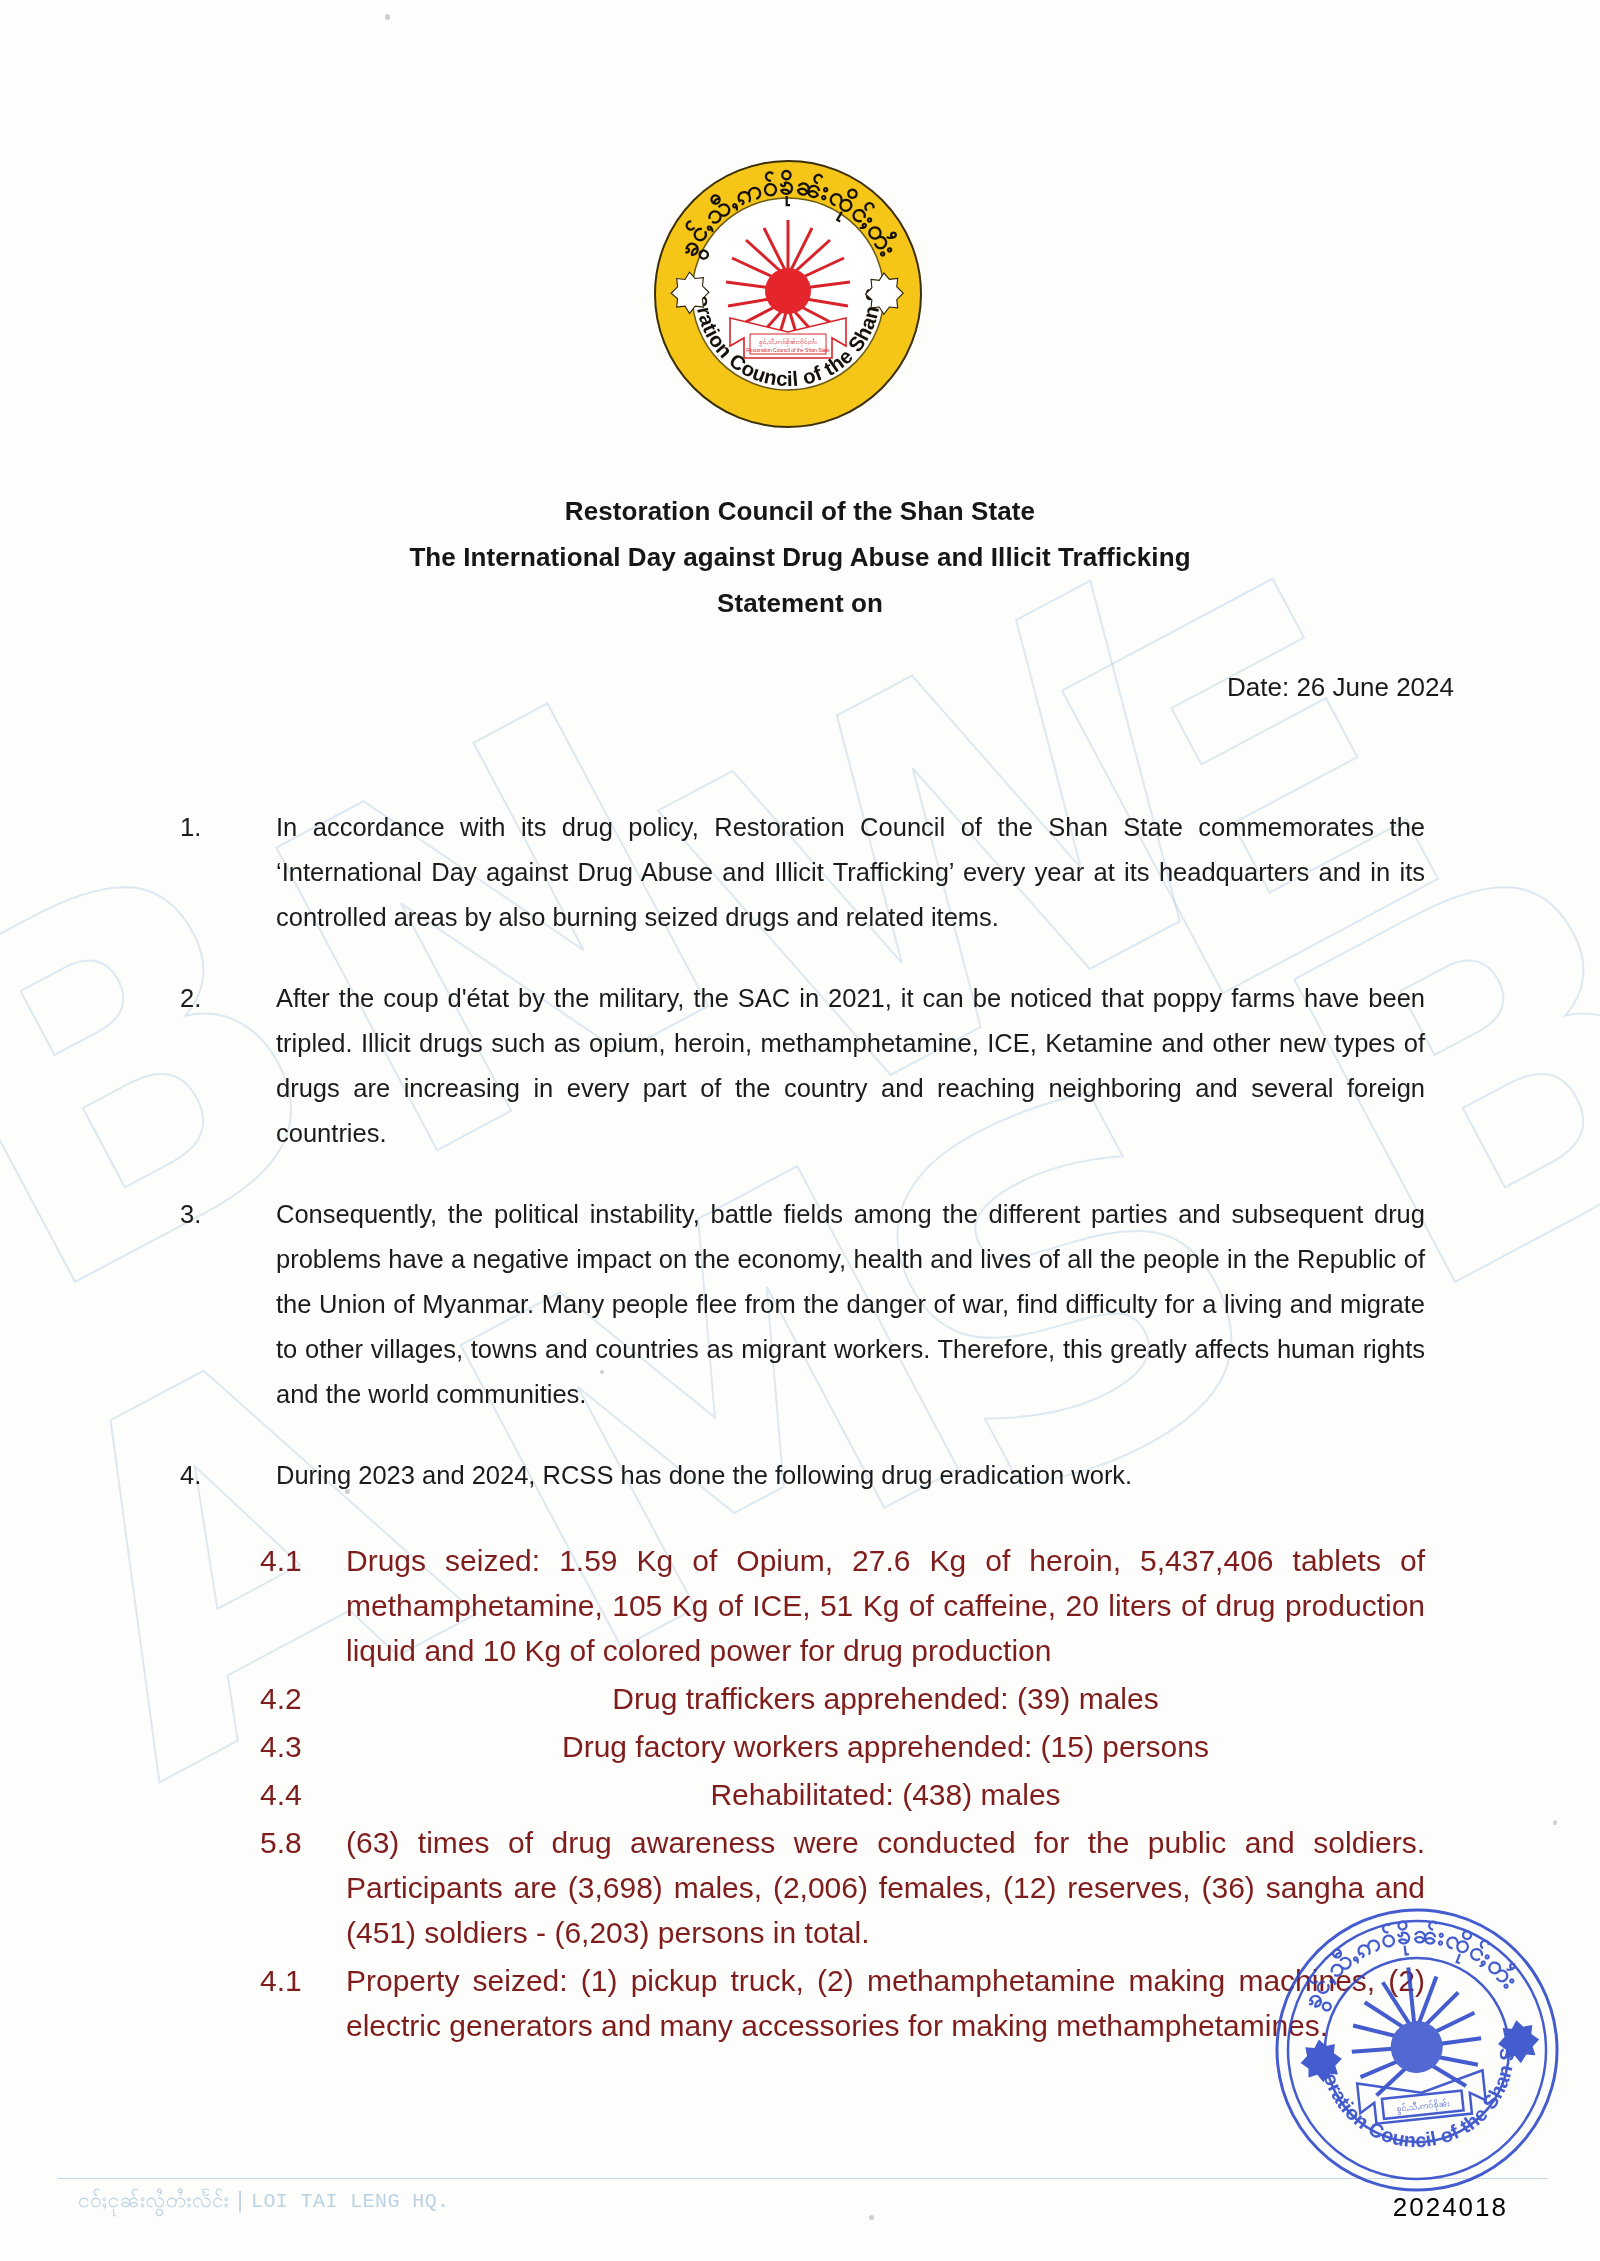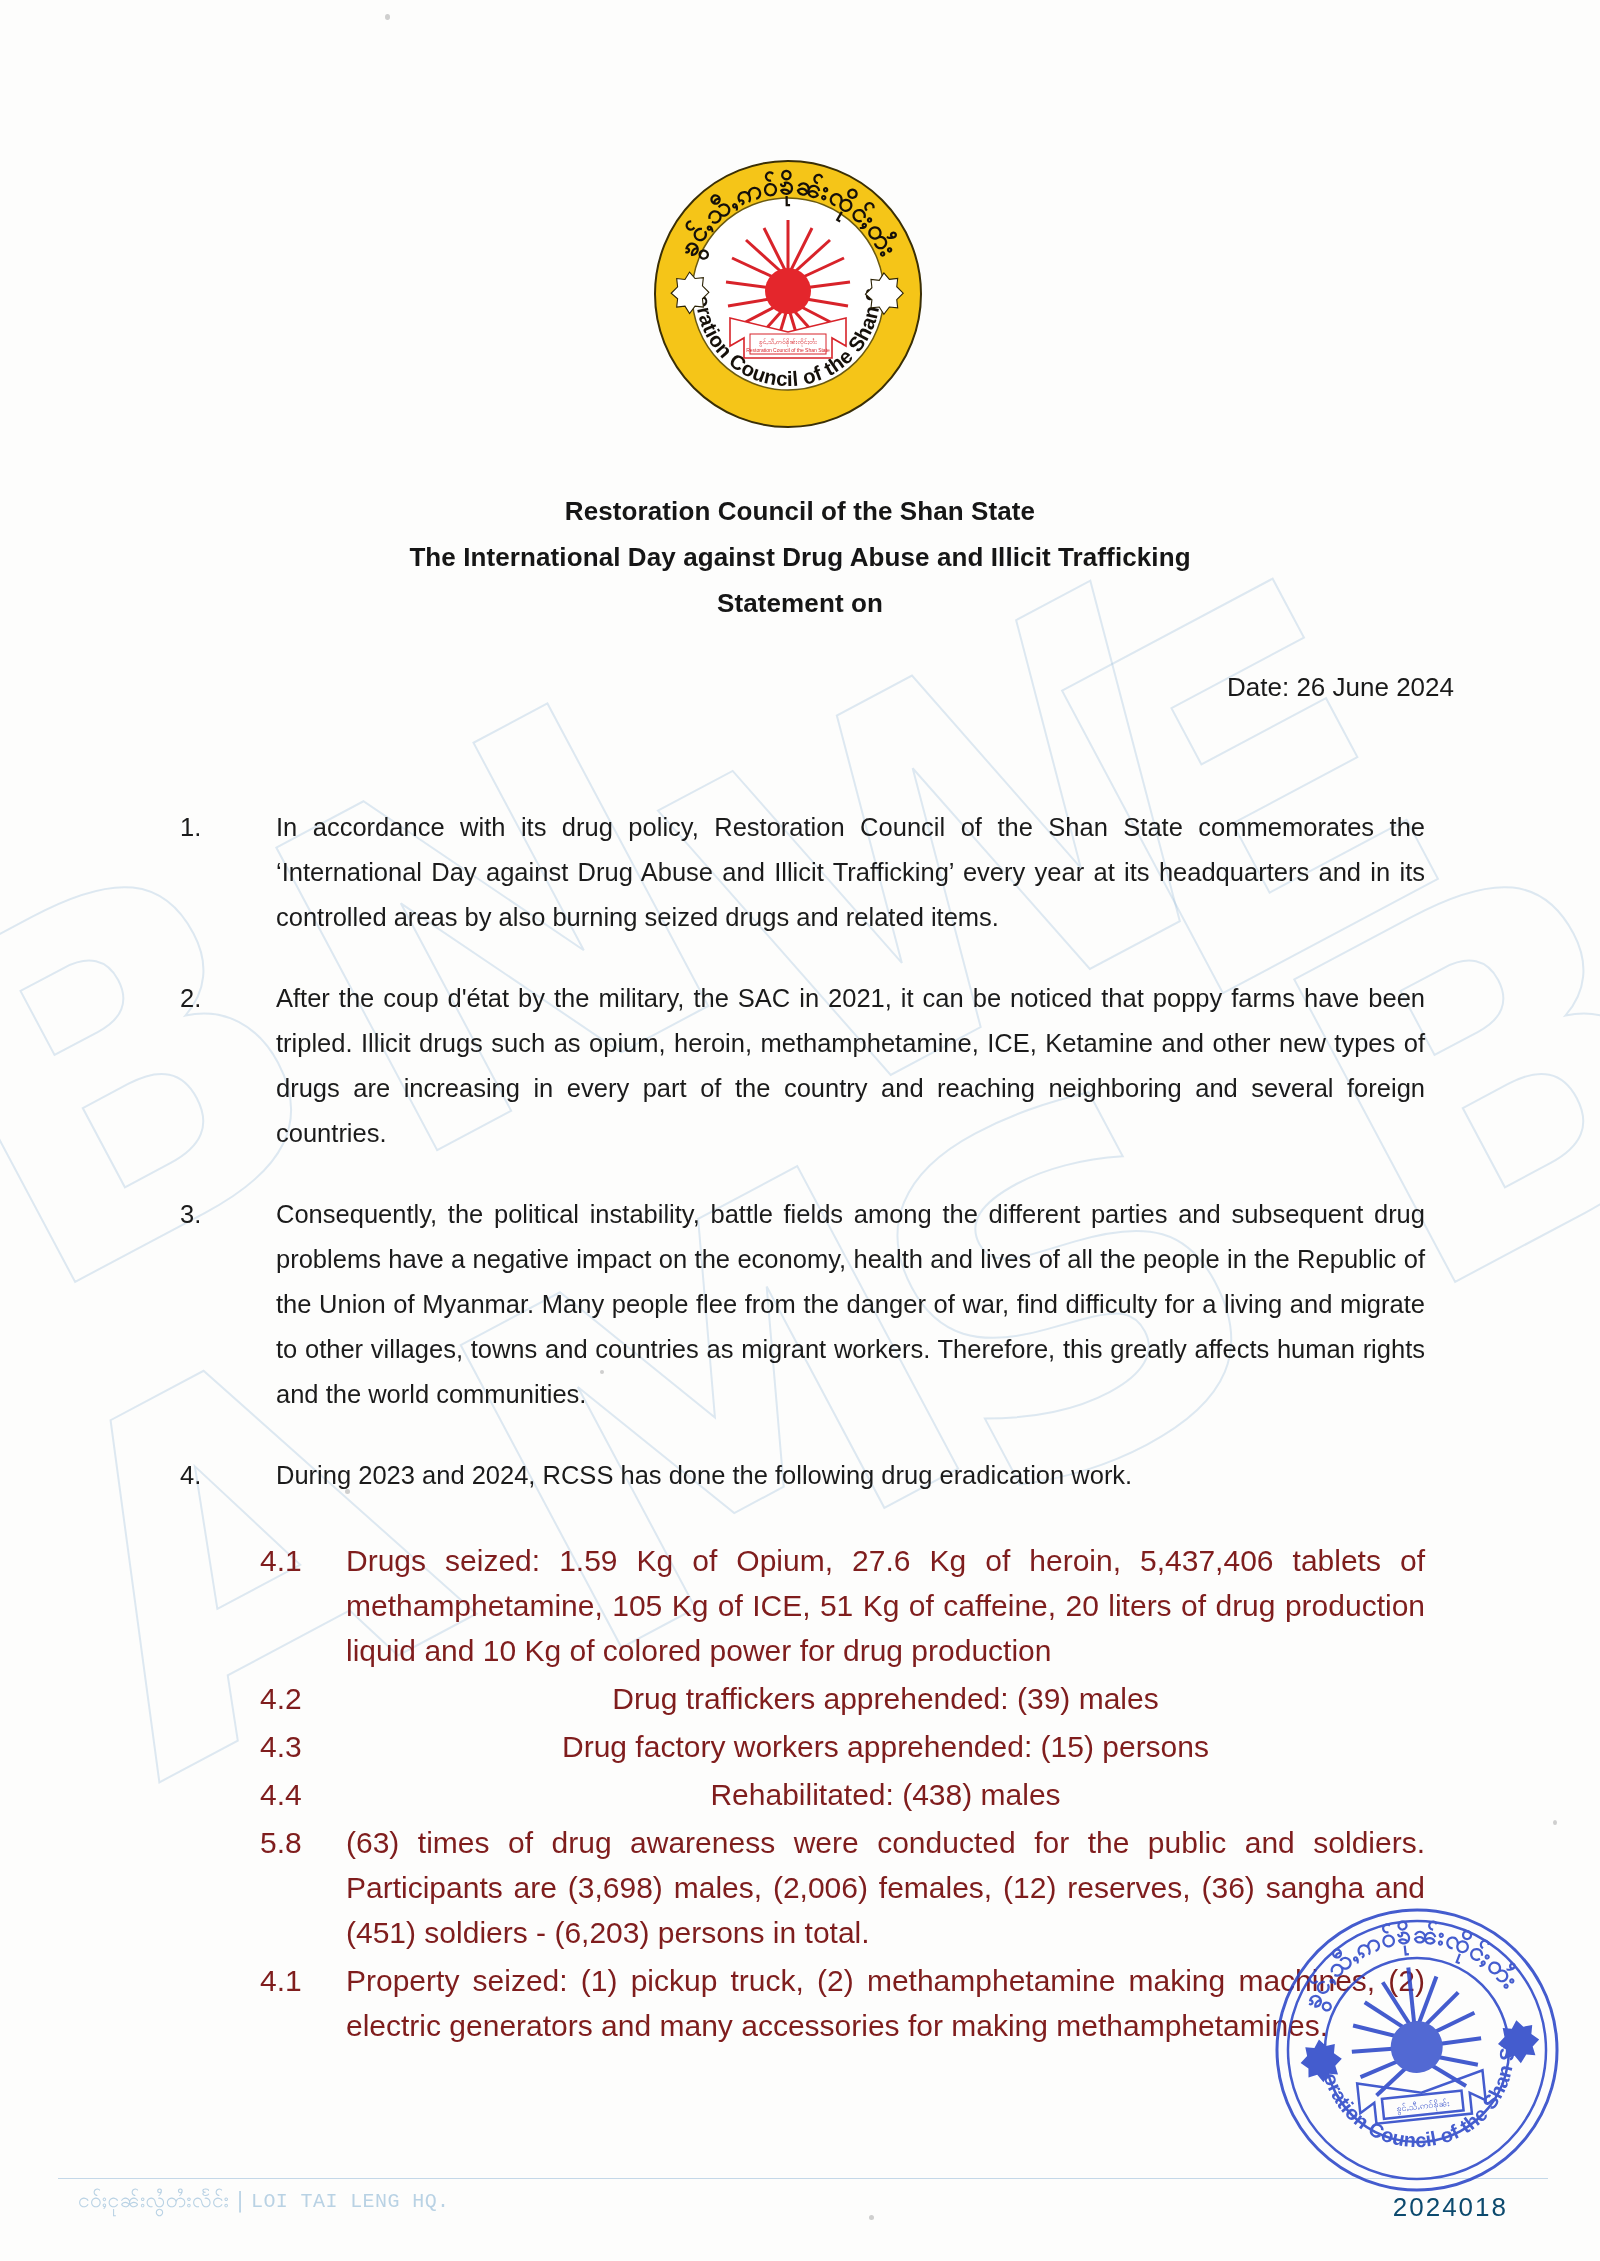--- a/index.html
+++ b/index.html
@@ -166,21 +166,21 @@
   }
   .footer-text .latin {
     font-family: Liberation Mono, monospace;
     font-size: 20px;
   }
   .footer-code {
     position: absolute;
     right: 92px;
     top: 2192px;
     font-size: 26px;
-    color: #0c4a6e;
+    color: #000000;
     letter-spacing: 2px;
     font-family: "Liberation Sans", sans-serif;
   }
 </style>
 </head>
 <body>
 
 <div class="page">
 
   <div class="watermark-layer">

